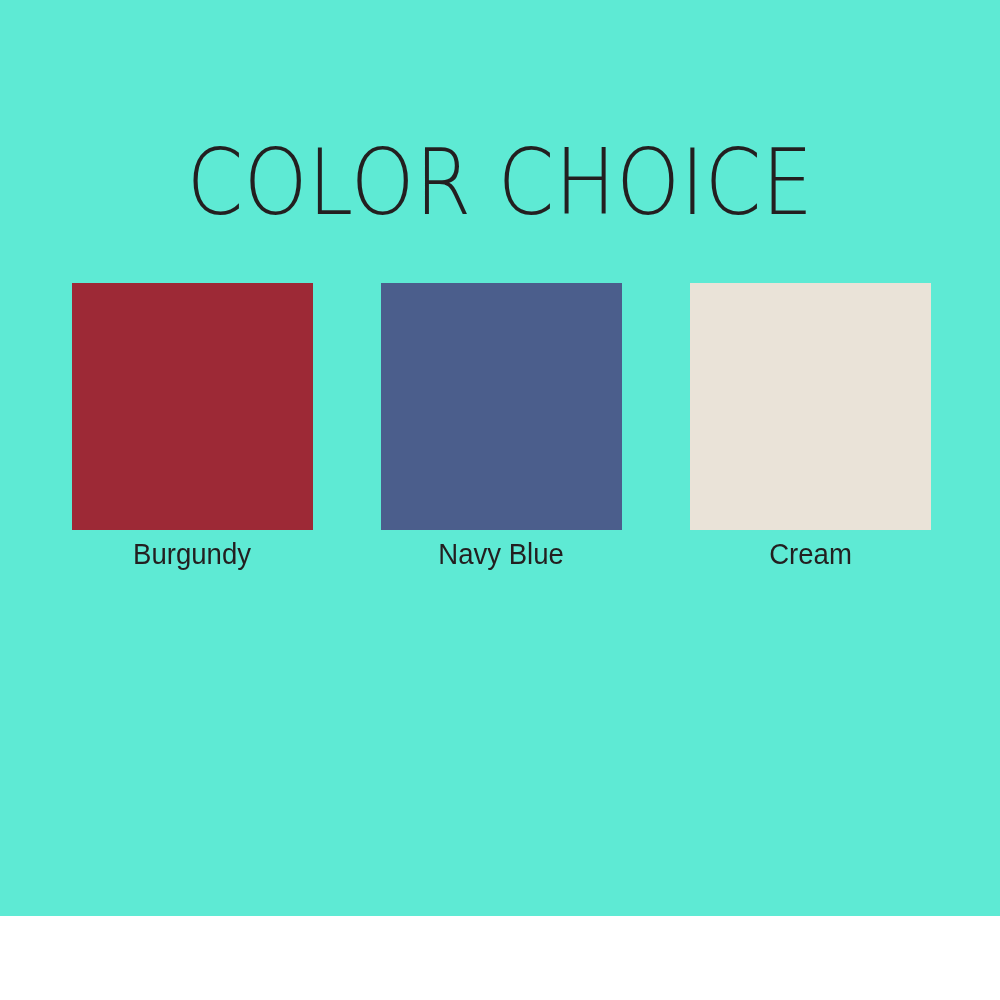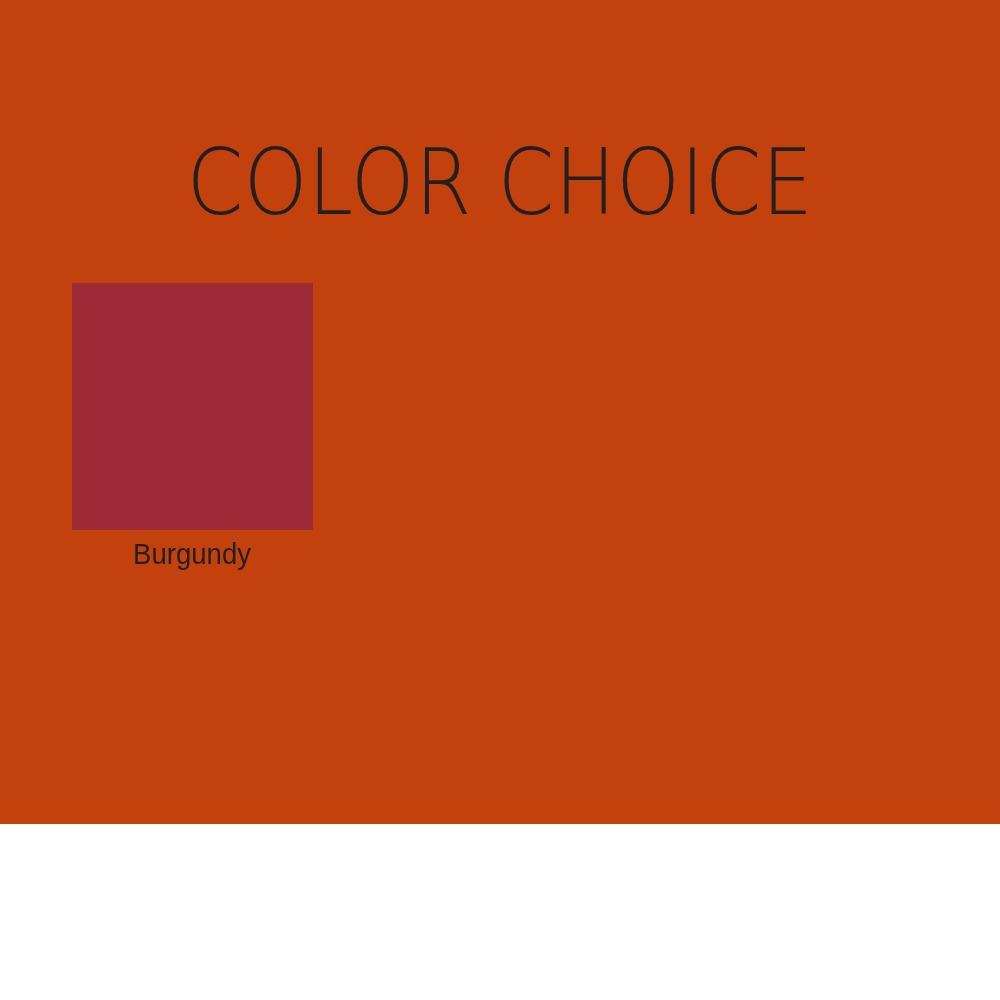--- a/index.html
+++ b/index.html
@@ -5,22 +5,22 @@
 <style>
   html, body {
     margin: 0;
     padding: 0;
     background: #ffffff;
   }
 
   #page {
     position: relative;
     width: 1000px;
-    height: 824px;
-    background: #c2410c;
+    height: 916px;
+    background: #5eead4;
     overflow: hidden;
     font-family: "Liberation Sans", "DejaVu Sans", sans-serif;
     -webkit-font-smoothing: antialiased;
   }
 
   
   .title-wrap {
     position: absolute;
     left: 0;
     top: 131px;
@@ -94,18 +94,26 @@
 
   <div class="grid">
 
     <div class="cell">
       <div class="swatch" style="background: rgb(157, 41, 54);"></div>
       <div class="swatch-label">Burgundy</div>
     </div>
 
 
 
+    <div class="cell">
+      <div class="swatch" style="background: rgb(75, 94, 140);"></div>
+      <div class="swatch-label">Navy Blue</div>
+    </div>
 
+    <div class="cell">
+      <div class="swatch" style="background: rgb(234, 227, 216);"></div>
+      <div class="swatch-label">Cream</div>
+    </div>
 
 
   </div>
 
 </div>
 
 </body></html>

